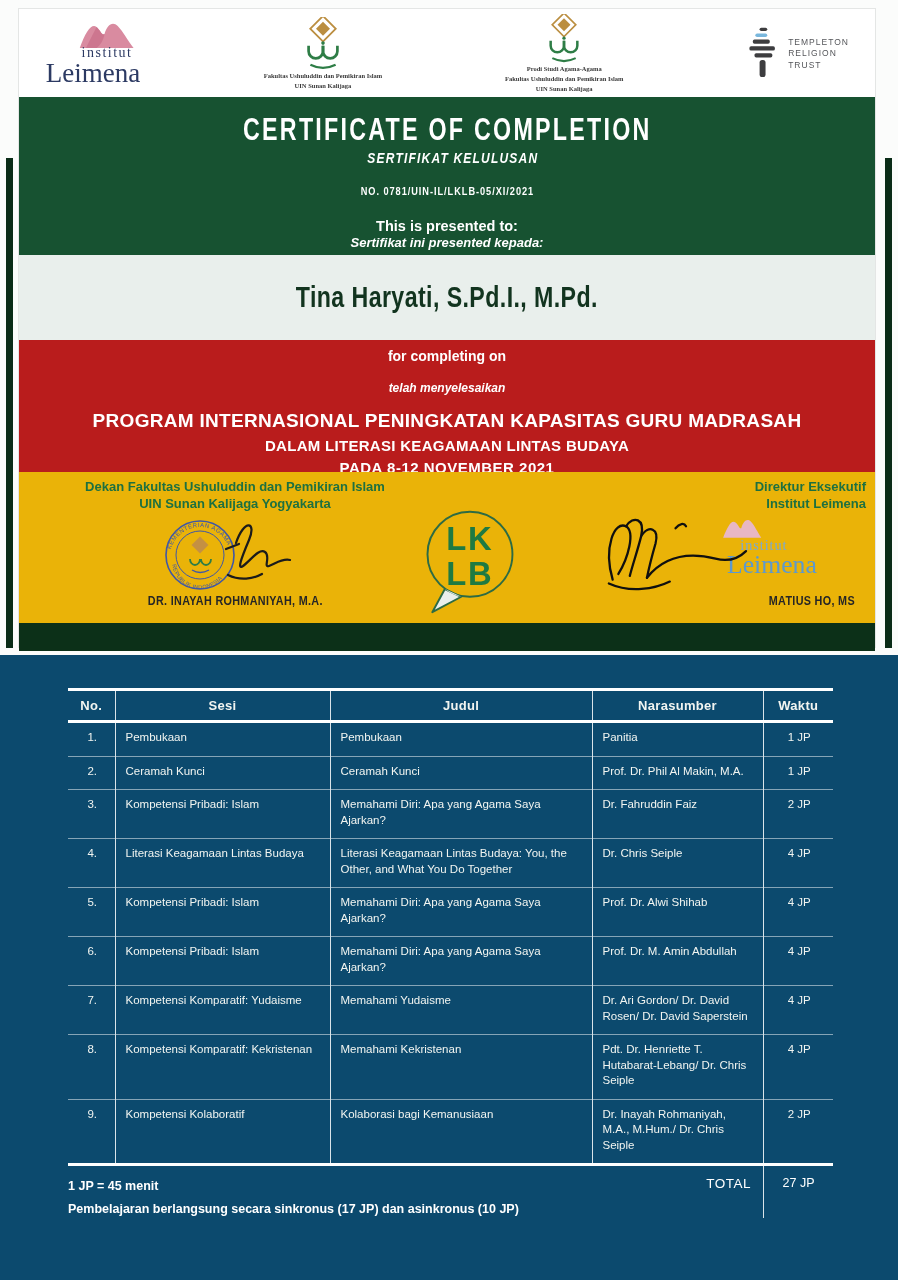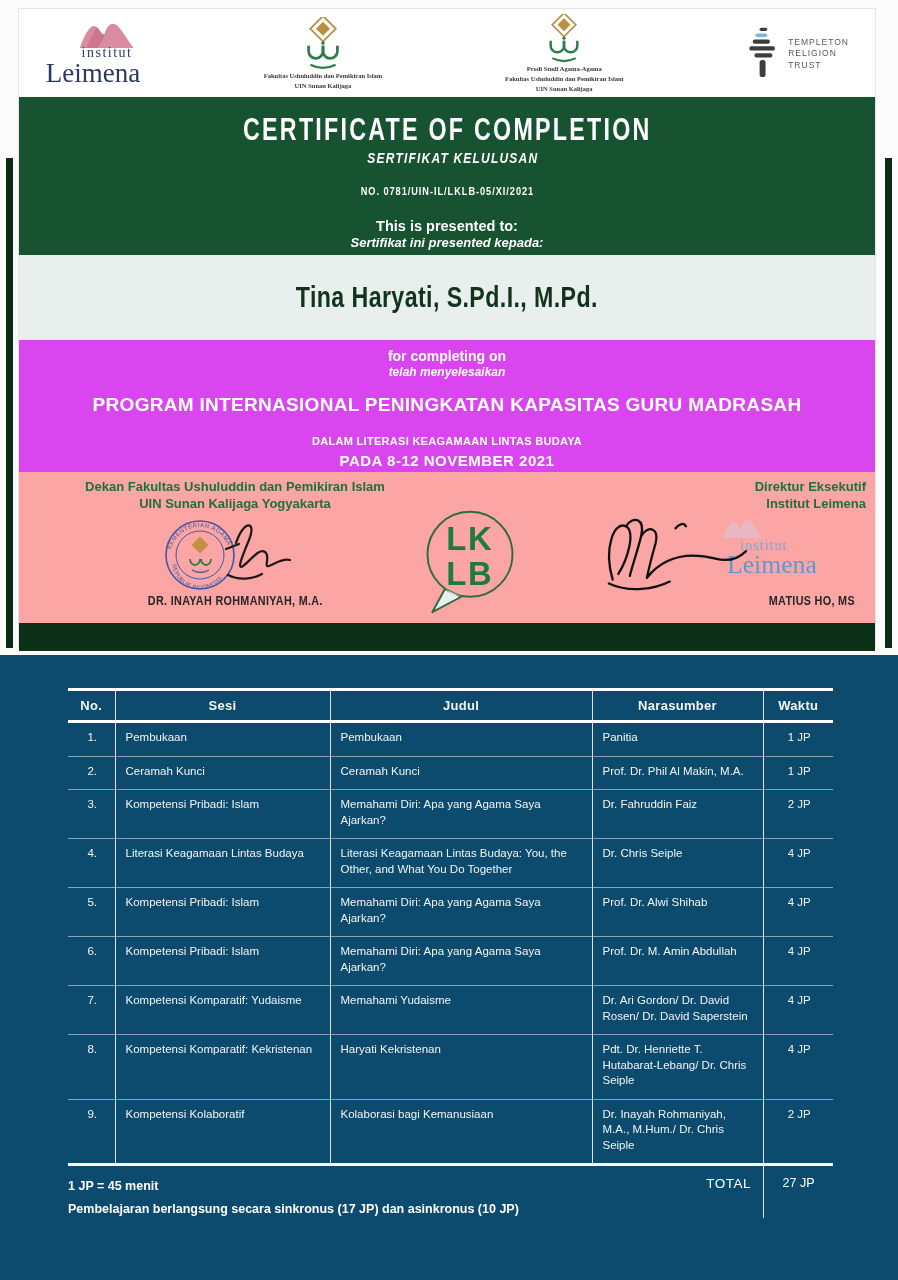--- a/index.html
+++ b/index.html
@@ -24,28 +24,28 @@
   .banner{height:158px;background:#175231;color:#fff;text-align:center;}
   .cert-title{padding-top:15px;font-size:31px;font-weight:bold;letter-spacing:3px;}
   .cert-sub{font-size:15px;font-weight:bold;font-style:italic;letter-spacing:1.5px;margin-top:1px;margin-left:11px;}
   .cert-no{margin-top:19px;font-size:11.5px;font-weight:bold;letter-spacing:1.2px;}
   .presented-en{margin-top:21px;font-size:14.5px;font-weight:bold;}
   .presented-id{font-size:13px;font-weight:bold;font-style:italic;margin-top:1px;}
   
   .name-band{height:85px;background:#e9efec;display:flex;align-items:center;justify-content:center;}
   .recipient{font-size:29px;font-weight:bold;color:#12341f;letter-spacing:.5px;}
   
-  .program{height:132px;background:#d946ef;color:#fff;text-align:center;}
+  .program{height:132px;background:#b91c1c;color:#fff;text-align:center;}
   .fc-en{padding-top:8px;font-size:14px;font-weight:bold;}
-  .fc-id{font-size:12px;font-weight:bold;font-style:italic;margin-top:1px;}
+  .fc-id{font-size:12px;font-weight:bold;font-style:italic;margin-top:17px;}
   .prog1{margin-top:15px;font-size:19px;font-weight:bold;letter-spacing:.3px;}
-  .prog2{margin-top:19px;font-size:11px;font-weight:bold;letter-spacing:.3px;}
+  .prog2{margin-top:5px;font-size:15px;font-weight:bold;letter-spacing:.3px;}
   .prog3{margin-top:5px;font-size:15px;font-weight:bold;letter-spacing:.5px;}
   
-  .sign-band{height:151px;background:#fca5a5;position:relative;}
+  .sign-band{height:151px;background:#eab308;position:relative;}
   .sig-block{position:absolute;top:7px;text-align:center;}
   .sig-left{left:16px;width:400px;}
   .sig-right{left:527px;width:320px;text-align:right;}
   .sig-title{font-size:13px;font-weight:bold;color:#1d7040;line-height:1.3;}
   .sig-zone{position:relative;height:80px;}
   .sig-name{font-size:13.5px;font-weight:bold;color:#262626;letter-spacing:.4px;}
   .lklb{position:absolute;left:388px;top:34px;width:124px;text-align:center;}
   .dark-strip{height:28px;background:#0c3018;}
   
   .schedule{position:absolute;left:0;top:655px;width:898px;height:625px;background:#0c4a6e;}
@@ -281,21 +281,21 @@
         <tr>
           <td class="c-no">7.</td>
           <td>Kompetensi Komparatif: Yudaisme</td>
           <td>Memahami Yudaisme</td>
           <td>Dr. Ari Gordon/ Dr. David Rosen/ Dr. David Saperstein</td>
           <td class="c-waktu">4 JP</td>
         </tr>
         <tr>
           <td class="c-no">8.</td>
           <td>Kompetensi Komparatif: Kekristenan</td>
-          <td>Haryati Kekristenan</td>
+          <td>Memahami Kekristenan</td>
           <td>Pdt. Dr. Henriette T. Hutabarat-Lebang/ Dr. Chris Seiple</td>
           <td class="c-waktu">4 JP</td>
         </tr>
         <tr>
           <td class="c-no">9.</td>
           <td>Kompetensi Kolaboratif</td>
           <td>Kolaborasi bagi Kemanusiaan</td>
           <td>Dr. Inayah Rohmaniyah, M.A., M.Hum./ Dr. Chris Seiple</td>
           <td class="c-waktu">2 JP</td>
         </tr>

